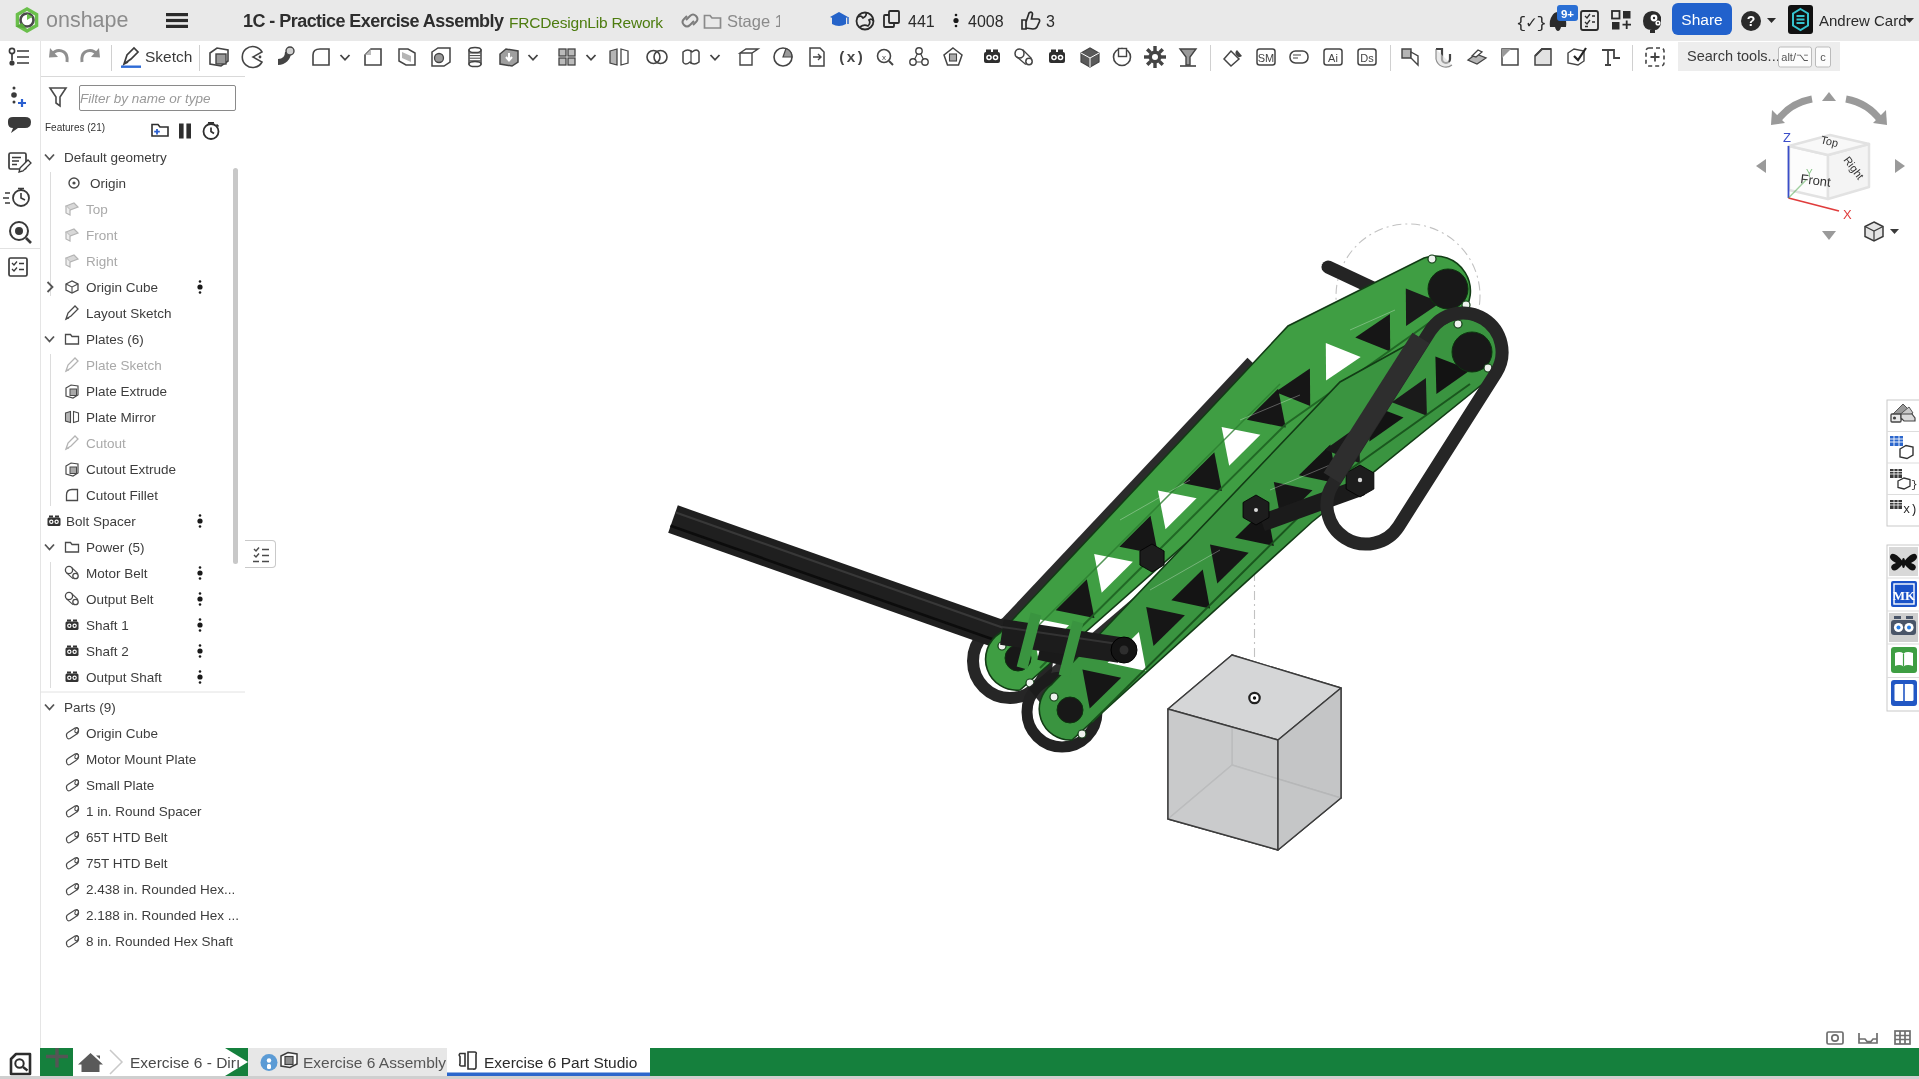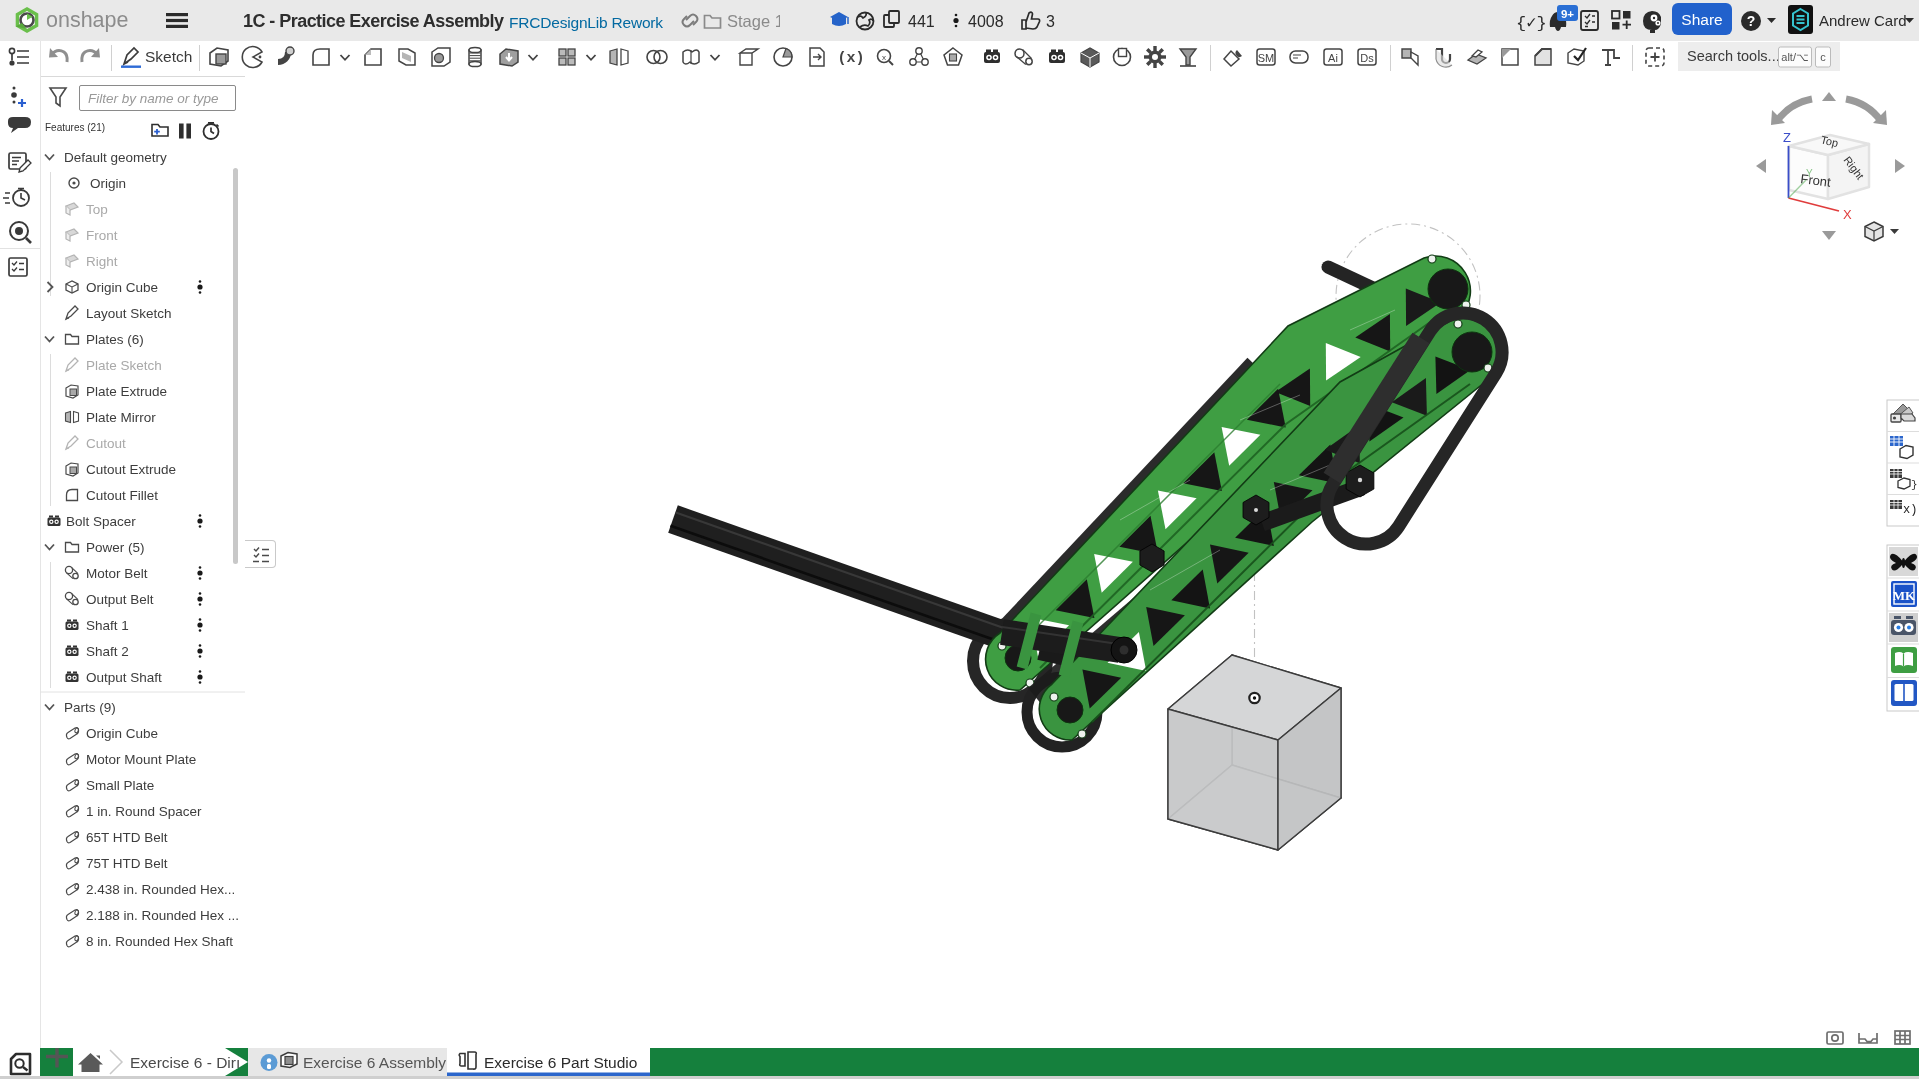--- a/index.html
+++ b/index.html
@@ -13,21 +13,21 @@
       <path d="M14 7.5 L19.6 10.7 L14 14 Z" fill="#6abf4b"></path>
       <path d="M2.7 20.5 L9 17 L14 23 Z" fill="#58a83c"></path>
     </svg>
     <div style="position:absolute;left:46px;top:8px;font-size:21.5px;font-weight:normal;color:#8c8c8c;letter-spacing:0px">onshape</div>
     <svg width="24" height="18" viewBox="0 0 24 18" style="position:absolute;left:166px;top:13px">
       <rect x="0" y="0" width="22" height="3.2" fill="#2b2b2b"></rect>
       <rect x="0" y="5.9" width="22" height="3.2" fill="#2b2b2b"></rect>
       <rect x="0" y="11.8" width="22" height="3.2" fill="#2b2b2b"></rect>
     </svg>
     <div style="position:absolute;left:243px;top:11px;font-size:18px;font-weight:bold;color:#2e2e2e;letter-spacing:-0.55px">1C - Practice Exercise Assembly</div>
-    <div style="position:absolute;left:509px;top:14px;font-size:15.5px;color:#0369a1;letter-spacing:-0.2px">FRCDesignLib Rework</div>
+    <div style="position:absolute;left:509px;top:14px;font-size:15.5px;color:#4d7c0f;letter-spacing:-0.2px">FRCDesignLib Rework</div>
     <svg width="120" height="41" viewBox="0 0 120 41" style="position:absolute;left:660px;top:0">
       <g stroke="#7c7c7c" stroke-width="2" fill="none">
         <path d="M 26 20 L 30 16 Q 33 13 36 16 Q 39 19 36 22 L 33 25"></path>
         <path d="M 34 21 L 30 25 Q 27 28 24 25 Q 21 22 24 19 L 27 16"></path>
       </g>
       <path d="M 44.5 15.5 L 50 15.5 L 52 18 L 60.5 18 L 60.5 28 L 44.5 28 Z" fill="none" stroke="#8a8a8a" stroke-width="1.7"></path>
       <text x="67" y="27" font-size="16.5" fill="#8a8a8a" font-family="Liberation Sans">Stage 1</text>
     </svg>
     <svg width="240" height="41" viewBox="820 0 240 41" style="position:absolute;left:820px;top:0">
       <path d="M 830 17 L 839 12 L 848 17 L 839 21 Z" fill="#2563c9"></path>
@@ -203,21 +203,21 @@
       <text x="1795" y="61" font-size="11" fill="#555" text-anchor="middle" font-family="Liberation Sans">alt/⌥</text>
       <rect x="1815.5" y="47" width="15" height="20" rx="2" fill="#fcfcfc" stroke="#bbb"></rect>
       <text x="1823" y="61" font-size="11" fill="#555" text-anchor="middle" font-family="Liberation Sans">c</text>
     </g>
   </svg>
   <div style="position:absolute;left:40px;top:76px;width:205px;height:1px;background:#d9d9d9"></div>
   <div style="position:absolute;left:40px;top:41px;width:1px;height:1007px;background:#e5e5e5"></div>
 <svg width="40" height="28" viewBox="0 0 40 28" style="position:absolute;left:44px;top:85px">
     <path d="M 6 3 L 22 3 L 16 12 L 16 21 L 12 18 L 12 12 Z" fill="none" stroke="#4a4a4a" stroke-width="1.6"></path>
   </svg>
-<div style="position:absolute;left:79px;top:85px;width:157px;height:26px;border:1px solid #8a8a8a;border-radius:2px;font-size:13.5px;font-style:italic;color:#999;line-height:26px;padding-left:8px;background:#fff">Filter by name or type</div>
+<div style="position:absolute;left:79px;top:85px;width:157px;height:26px;border:1px solid #8a8a8a;border-radius:2px;font-size:13.5px;font-style:italic;color:#999;line-height:26px;background:#fff">Filter by name or type</div>
 <div style="position:absolute;left:45px;top:122px;font-size:10px;color:#333">Features (21)</div>
 <svg width="100" height="22" viewBox="0 0 100 22" style="position:absolute;left:145px;top:120px">
     <path d="M 7 4.5 L 13 4.5 L 15 7 L 23 7 L 23 16 L 7 16 Z" fill="none" stroke="#2f2f2f" stroke-width="1.6"></path>
     <path d="M 12 9 L 12 14.5 M 9.2 11.7 L 14.8 11.7" stroke="#2a5fd0" stroke-width="1.8"></path>
     <rect x="34" y="3.5" width="4.6" height="15" fill="#2f2f2f"></rect>
     <rect x="41.4" y="3.5" width="4.6" height="15" fill="#2f2f2f"></rect>
     <circle cx="66" cy="11.5" r="7.5" fill="none" stroke="#2f2f2f" stroke-width="1.8"></circle>
     <path d="M 66 7.5 L 66 11.5 L 69 13.5 M 63 2.8 L 69 2.8 M 71.5 4.5 L 73.5 6.5" stroke="#2f2f2f" stroke-width="1.7" fill="none"></path>
   </svg>
 <svg width="205" height="920" viewBox="40 140 205 920" style="position:absolute;left:40px;top:140px">

